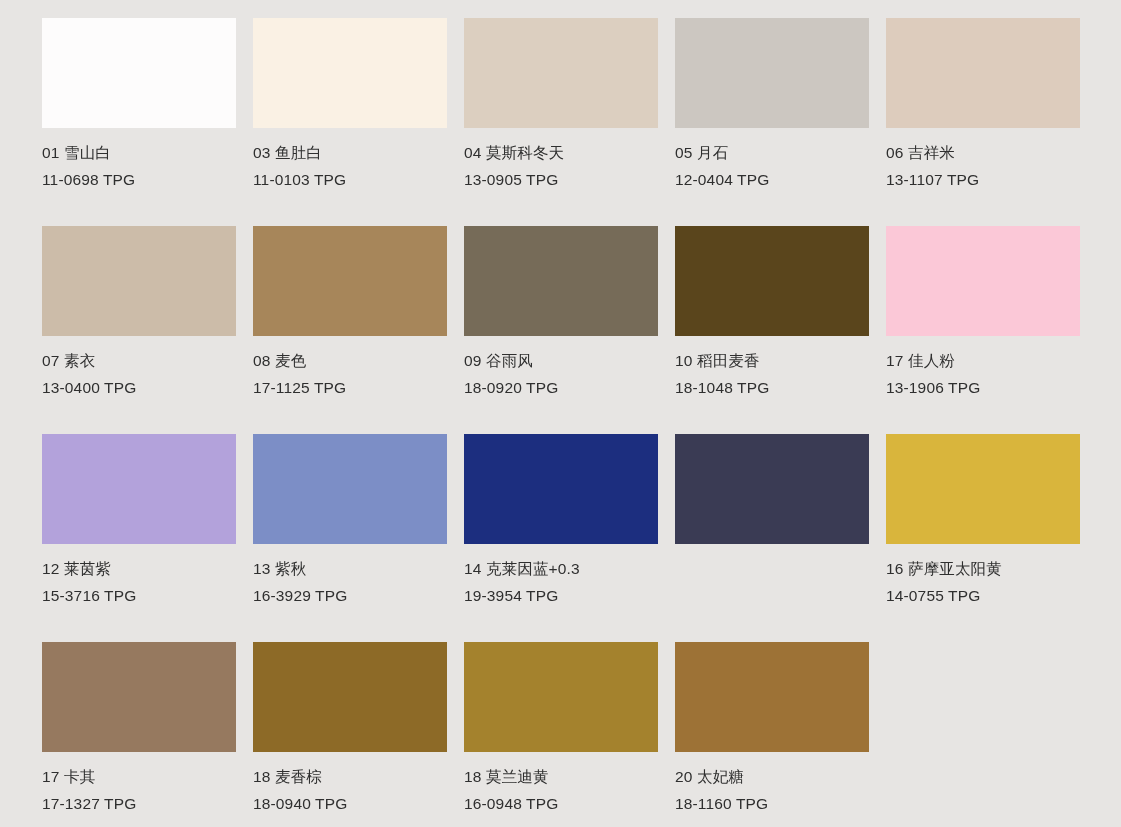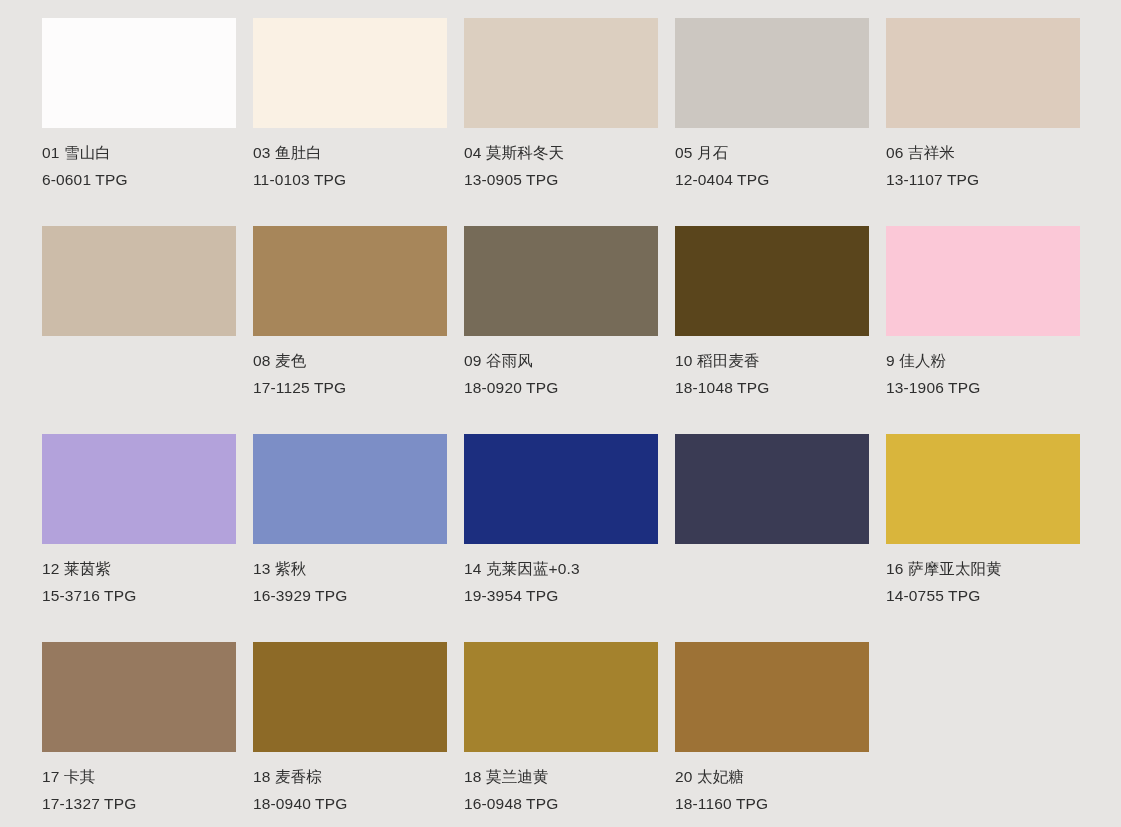--- a/index.html
+++ b/index.html
@@ -70,21 +70,21 @@
 </style>
 </head>
 <body style="background-color: rgb(231, 229, 227);">
 
 <div id="palette-board" style="background-color: rgb(231, 229, 227);">
   <div class="palette-grid">
       <div class="swatch-card">
         <div class="swatch-chip" style="background-color: rgb(253, 252, 252);"></div>
         <div class="swatch-caption">
           <span class="swatch-name">01 雪山白</span>
-          <span class="swatch-code">6-0601 TPG</span>
+          <span class="swatch-code">11-0698 TPG</span>
         </div>
       </div>
       <div class="swatch-card">
         <div class="swatch-chip" style="background-color: rgb(250, 241, 228);"></div>
         <div class="swatch-caption">
           <span class="swatch-name">03 鱼肚白</span>
           <span class="swatch-code">11-0103 TPG</span>
         </div>
       </div>
       <div class="swatch-card">
@@ -103,20 +103,24 @@
       </div>
       <div class="swatch-card">
         <div class="swatch-chip" style="background-color: rgb(221, 204, 189);"></div>
         <div class="swatch-caption">
           <span class="swatch-name">06 吉祥米</span>
           <span class="swatch-code">13-1107 TPG</span>
         </div>
       </div>
       <div class="swatch-card">
         <div class="swatch-chip" style="background-color: rgb(204, 188, 169);"></div>
+        <div class="swatch-caption">
+          <span class="swatch-name">07 素衣</span>
+          <span class="swatch-code">13-0400 TPG</span>
+        </div>
       </div>
       <div class="swatch-card">
         <div class="swatch-chip" style="background-color: rgb(167, 134, 90);"></div>
         <div class="swatch-caption">
           <span class="swatch-name">08 麦色</span>
           <span class="swatch-code">17-1125 TPG</span>
         </div>
       </div>
       <div class="swatch-card">
         <div class="swatch-chip" style="background-color: rgb(118, 107, 88);"></div>
@@ -128,21 +132,21 @@
       <div class="swatch-card">
         <div class="swatch-chip" style="background-color: rgb(90, 69, 28);"></div>
         <div class="swatch-caption">
           <span class="swatch-name">10 稻田麦香</span>
           <span class="swatch-code">18-1048 TPG</span>
         </div>
       </div>
       <div class="swatch-card">
         <div class="swatch-chip" style="background-color: rgb(251, 200, 215);"></div>
         <div class="swatch-caption">
-          <span class="swatch-name">9 佳人粉</span>
+          <span class="swatch-name">17 佳人粉</span>
           <span class="swatch-code">13-1906 TPG</span>
         </div>
       </div>
       <div class="swatch-card">
         <div class="swatch-chip" style="background-color: rgb(179, 162, 219);"></div>
         <div class="swatch-caption">
           <span class="swatch-name">12 莱茵紫</span>
           <span class="swatch-code">15-3716 TPG</span>
         </div>
       </div>

